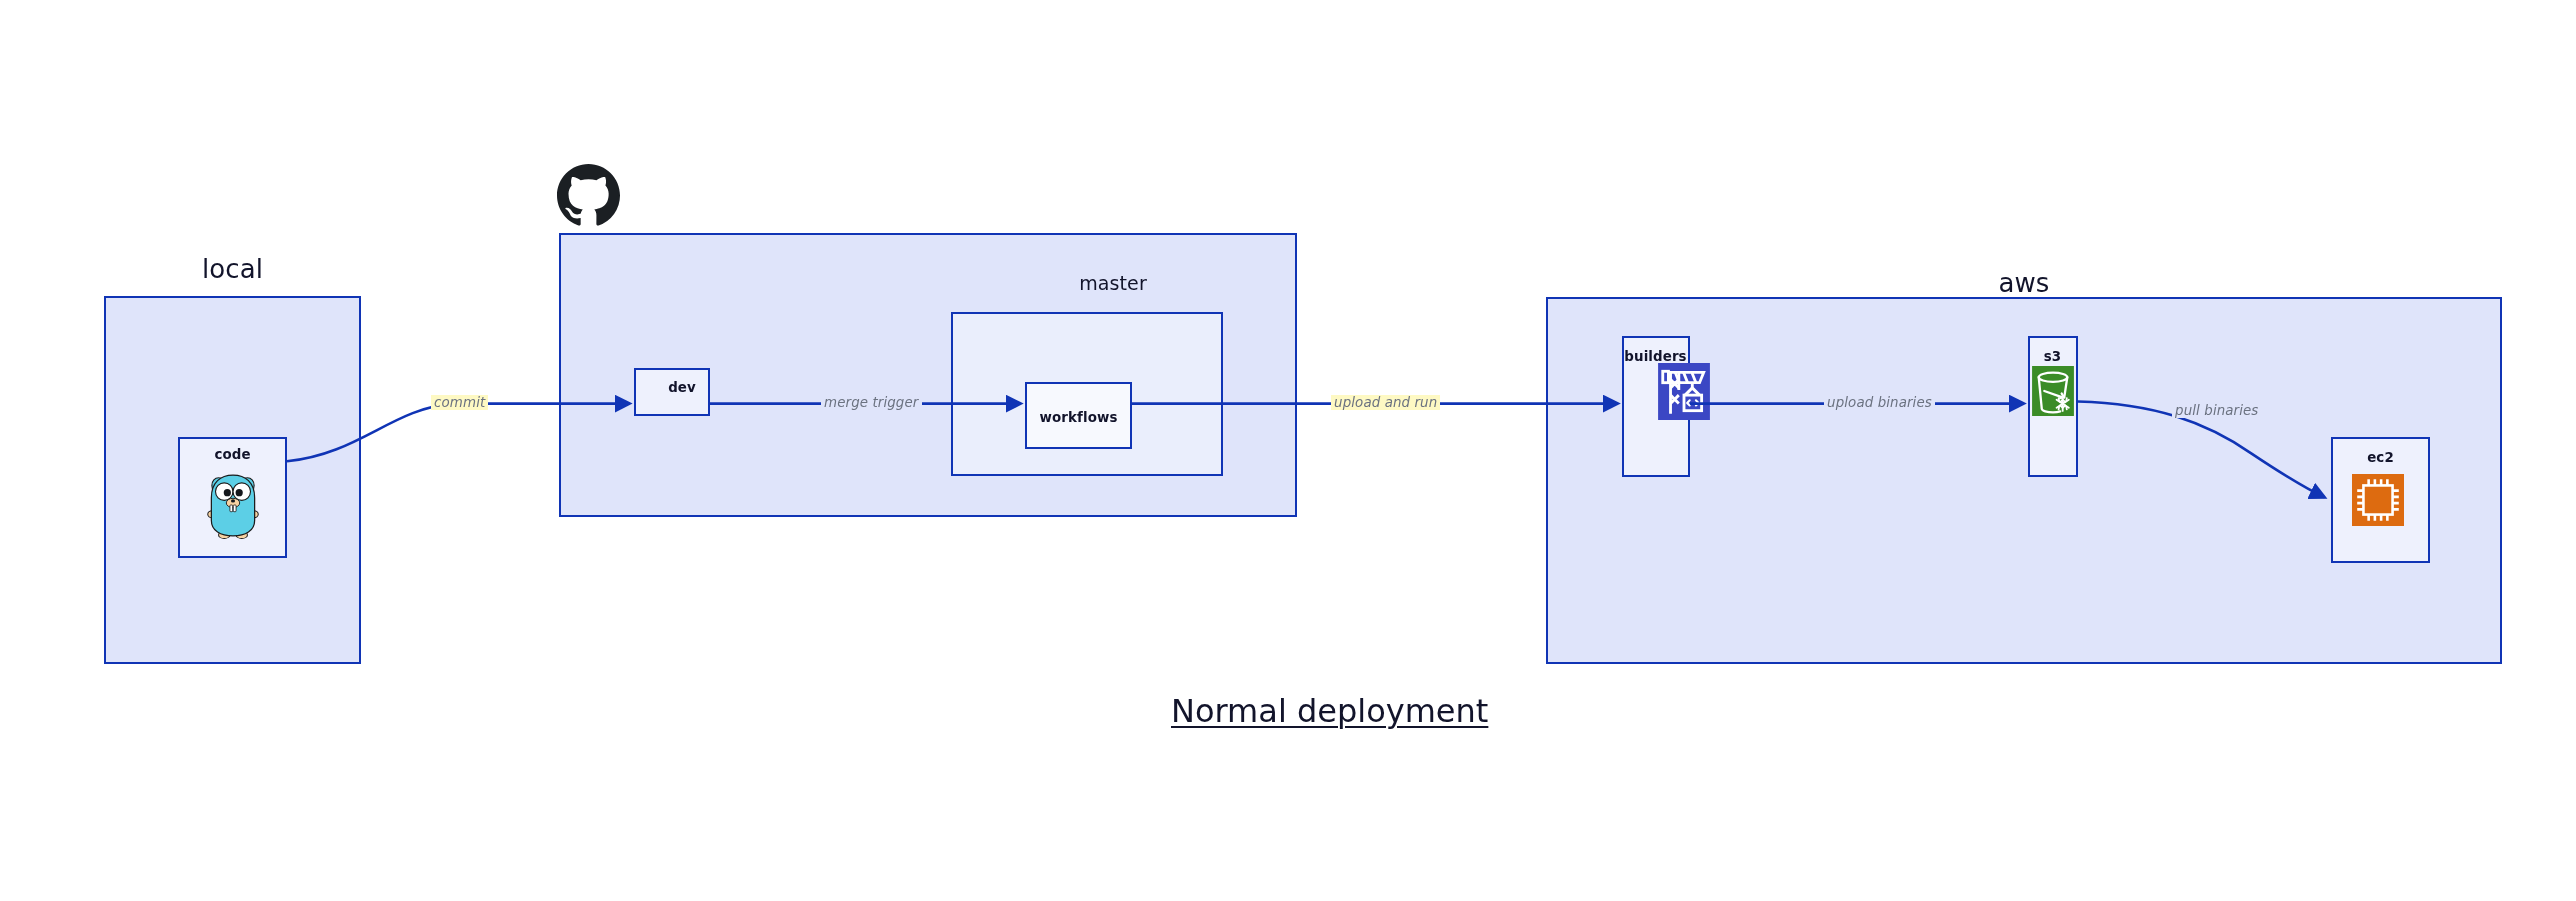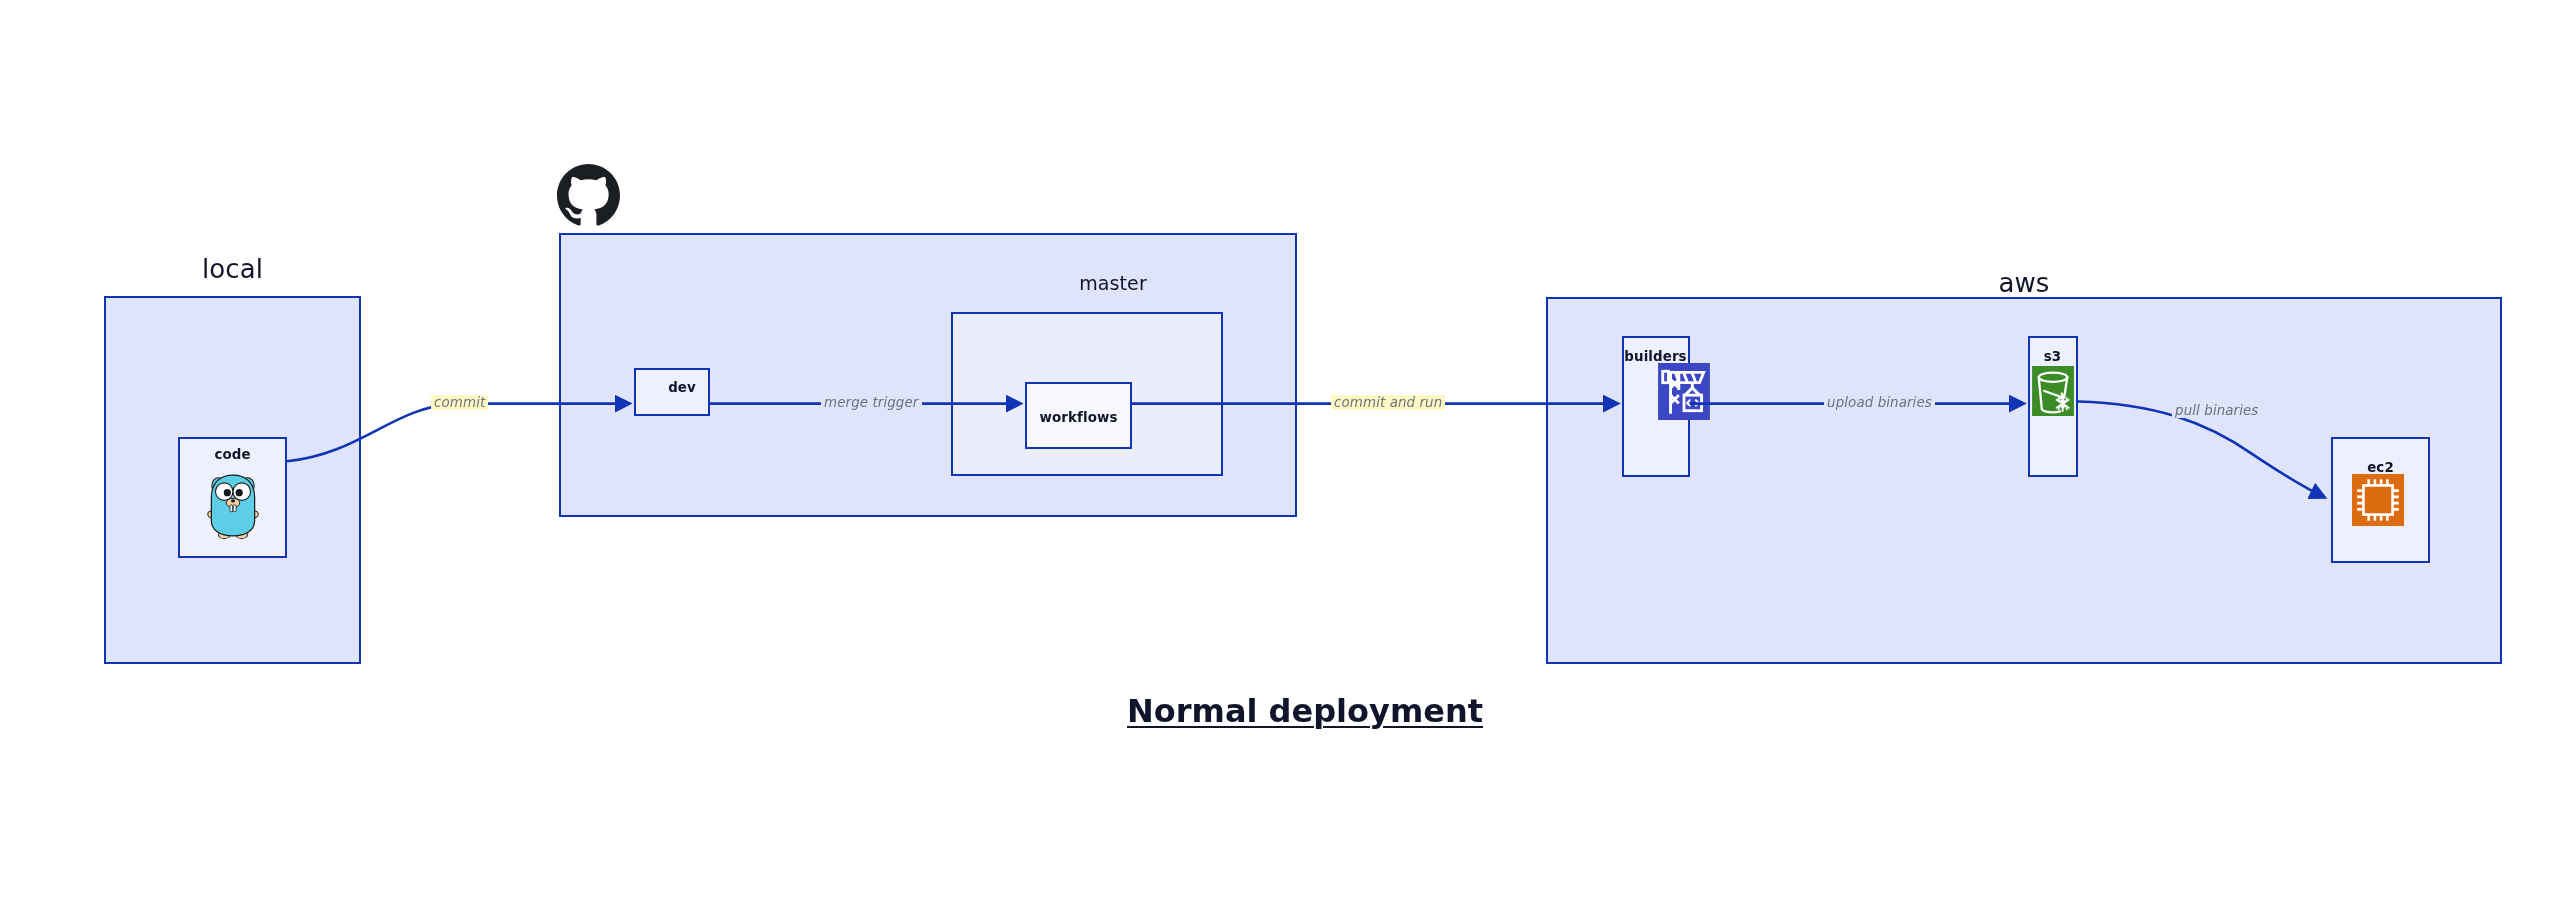--- a/index.html
+++ b/index.html
@@ -73,25 +73,26 @@
     background: transparent;
     letter-spacing: 0.1px;
   }
   .edge-label.on-white { background: #fef9c3; padding: 0 3.1px; }
   .edge-label.on-fill  { background: #dfe4fa; padding: 0 3.1px; }
 
   .title {
     position: absolute;
     color: #12142b;
     font-size: 32px;
-    font-weight: 700;
+    font-weight: 400;
     white-space: nowrap;
     text-decoration: underline;
     text-underline-offset: 4.1px;
     text-decoration-thickness: 2.1px;
+    margin-left: 44px;
   }
 
   
   .edges {
     position: absolute;
     left: 0; top: 0;
     width: 2604px;
     height: 902px;
     pointer-events: none;
   }
@@ -203,21 +204,21 @@
     </g>
 
     <g stroke="#ffffff" stroke-width="3.6" stroke-linecap="round">
       <path d="M60 60 V88 M48 66 L72 82 M72 66 L48 82"></path>
       <path d="M60 66 L55 71 M60 66 L65 71 M60 82 L55 77 M60 82 L65 77"></path>
       <path d="M53 69 L52 63 M67 79 L68 85 M67 69 L68 63 M53 79 L52 85"></path>
     </g>
   </svg>
 
   <div class="node-box" style="left:2331px; top:437px; width:99px; height:126px;"></div>
-  <div class="node-label" style="left:2331px; top:460px; width:99px;">ec2</div>
+  <div class="node-label" style="left:2331px; top:450px; width:99px;">ec2</div>
   <svg class="icon" style="left:2352px; top:474px;" width="52" height="52" viewBox="0 0 100 100">
     <rect x="0" y="0" width="100" height="100" fill="#dd6b10"></rect>
     <g fill="none" stroke="#ffffff" stroke-width="5">
       <rect x="22" y="22" width="56" height="56"></rect>
     </g>
     <g stroke="#ffffff" stroke-width="5" stroke-linecap="butt">
       <path d="M32 22 V10 M44 22 V10 M56 22 V10 M68 22 V10"></path>
       <path d="M32 78 V90 M44 78 V90 M56 78 V90 M68 78 V90"></path>
       <path d="M22 32 H10 M22 44 H10 M22 56 H10 M22 68 H10"></path>
       <path d="M78 32 H90 M78 44 H90 M78 56 H90 M78 68 H90"></path>
@@ -239,20 +240,20 @@
       <path d="M2196 783 L3140 783" marker-end="url(#arrow)"></path>
 
       <path d="M3280 783 L3928 783" marker-end="url(#arrow)"></path>
 
       <path d="M4033 779 C4180 783 4280 818 4370 880 C4430 920 4470 945 4512 965" marker-end="url(#arrow)"></path>
     </g>
   </svg>
 
   <div class="edge-label on-white" style="left:431px; top:395px;">commit</div>
   <div class="edge-label on-fill" style="left:821px; top:395px;">merge trigger</div>
-  <div class="edge-label on-white" style="left:1331px; top:395px;">commit and run</div>
+  <div class="edge-label on-white" style="left:1331px; top:395px;">upload and run</div>
   <div class="edge-label on-fill" style="left:1824px; top:395px;">upload binaries</div>
   <div class="edge-label on-fill" style="left:2172px; top:403px;">pull binaries</div>
 
   <div class="title" style="left:1127px; top:692px;">Normal deployment</div>
 
 </div>
 
 
 </body></html>

